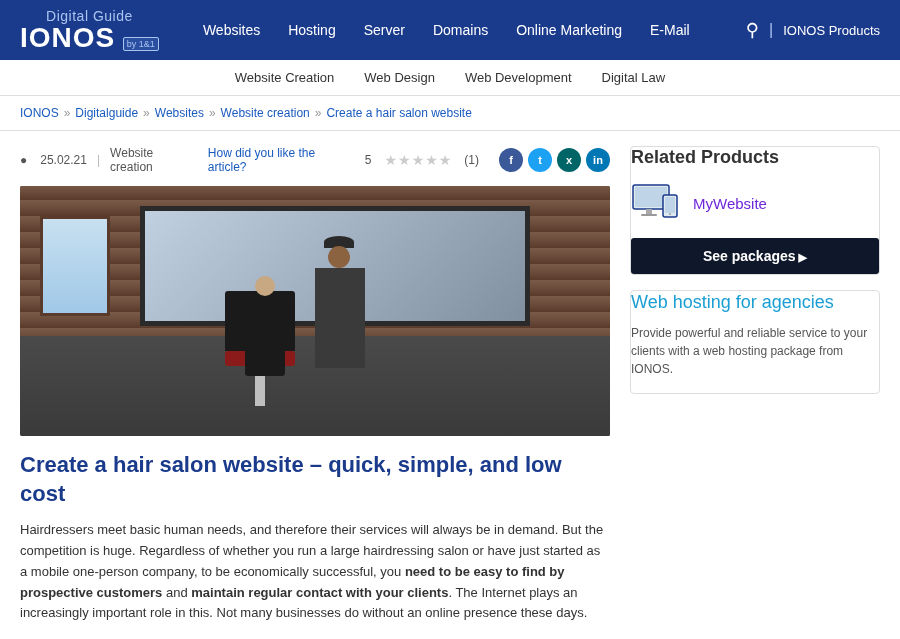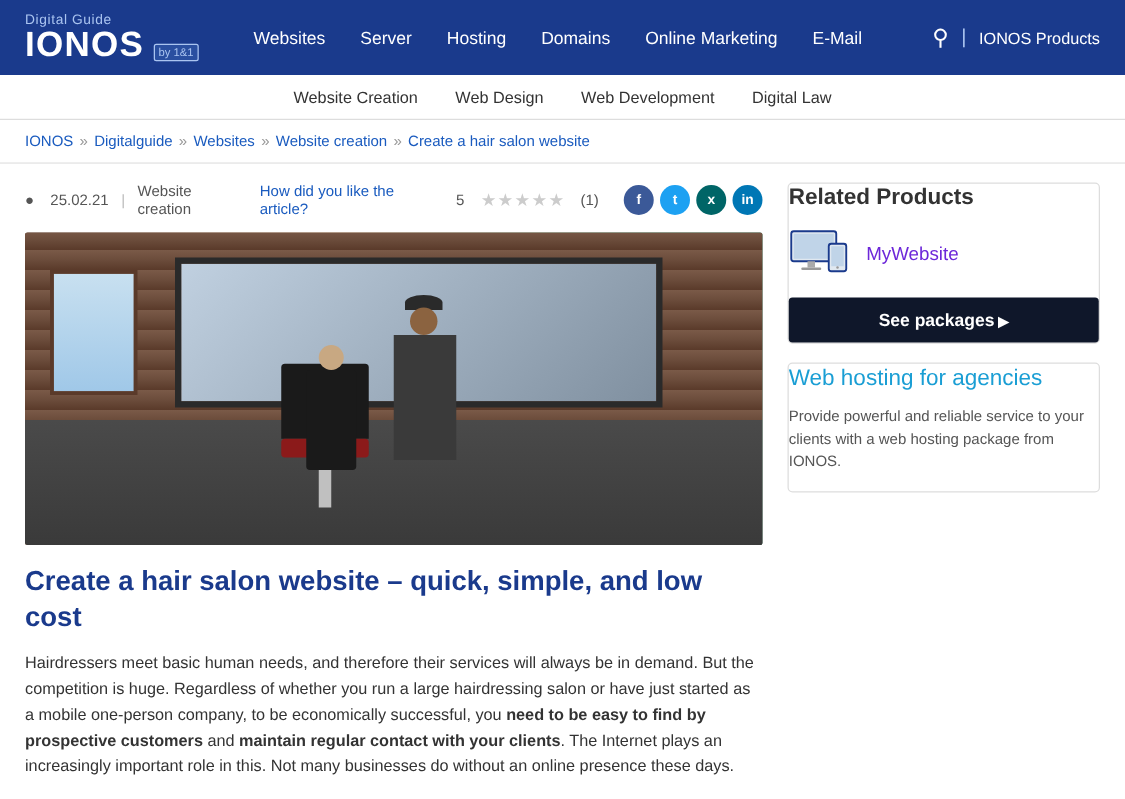--- a/index.html
+++ b/index.html
@@ -13,23 +13,24 @@
       padding: 0 20px;
       height: 60px;
     }
     .logo-area {
       display: flex;
       flex-direction: column;
       margin-right: 30px;
       min-width: 130px;
     }
     .logo-digital-guide {
-      font-size: 11px;
+      font-size: 14px;
       color: #aac4f0;
       letter-spacing: 0.5px;
+      text-align: center;
     }
     .logo-ionos {
       font-size: 28px;
       font-weight: 900;
       color: #fff;
       letter-spacing: 1px;
       line-height: 1;
     }
     .logo-by {
       font-size: 9px;
@@ -356,22 +357,22 @@
 <nav class="top-nav">
   <div class="logo-area">
     <span class="logo-digital-guide">Digital Guide</span>
     <div>
       <span class="logo-ionos">IONOS</span>
       <span class="logo-by">by 1&amp;1</span>
     </div>
   </div>
   <div class="main-nav">
     <a href="#">Websites</a>
+    <a href="#">Hosting</a>
     <a href="#">Server</a>
-    <a href="#">Hosting</a>
     <a href="#">Domains</a>
     <a href="#">Online Marketing</a>
     <a href="#">E-Mail</a>
   </div>
   <div class="nav-right">
     <span class="search-icon-btn">⚲</span>
     <span class="nav-divider">|</span>
     <a href="#" class="ionos-products-link">IONOS Products</a>
   </div>
 </nav>

